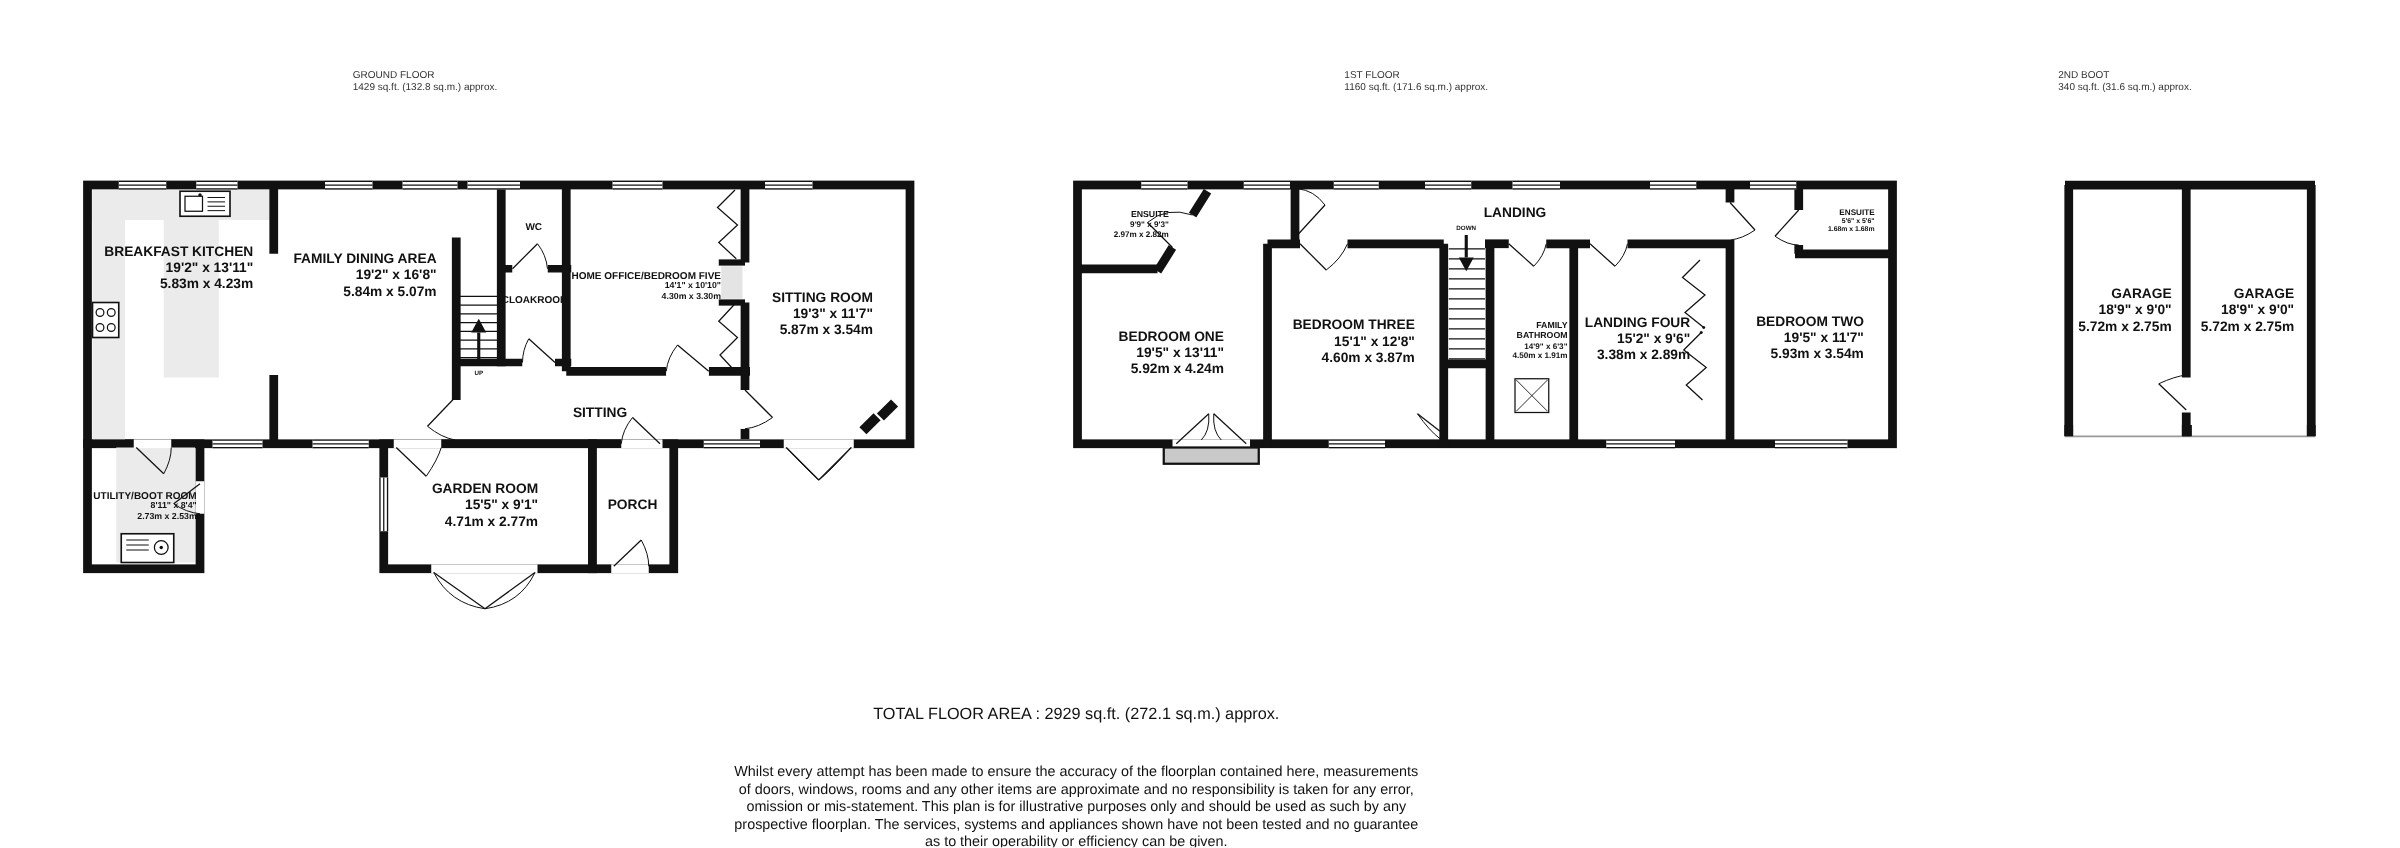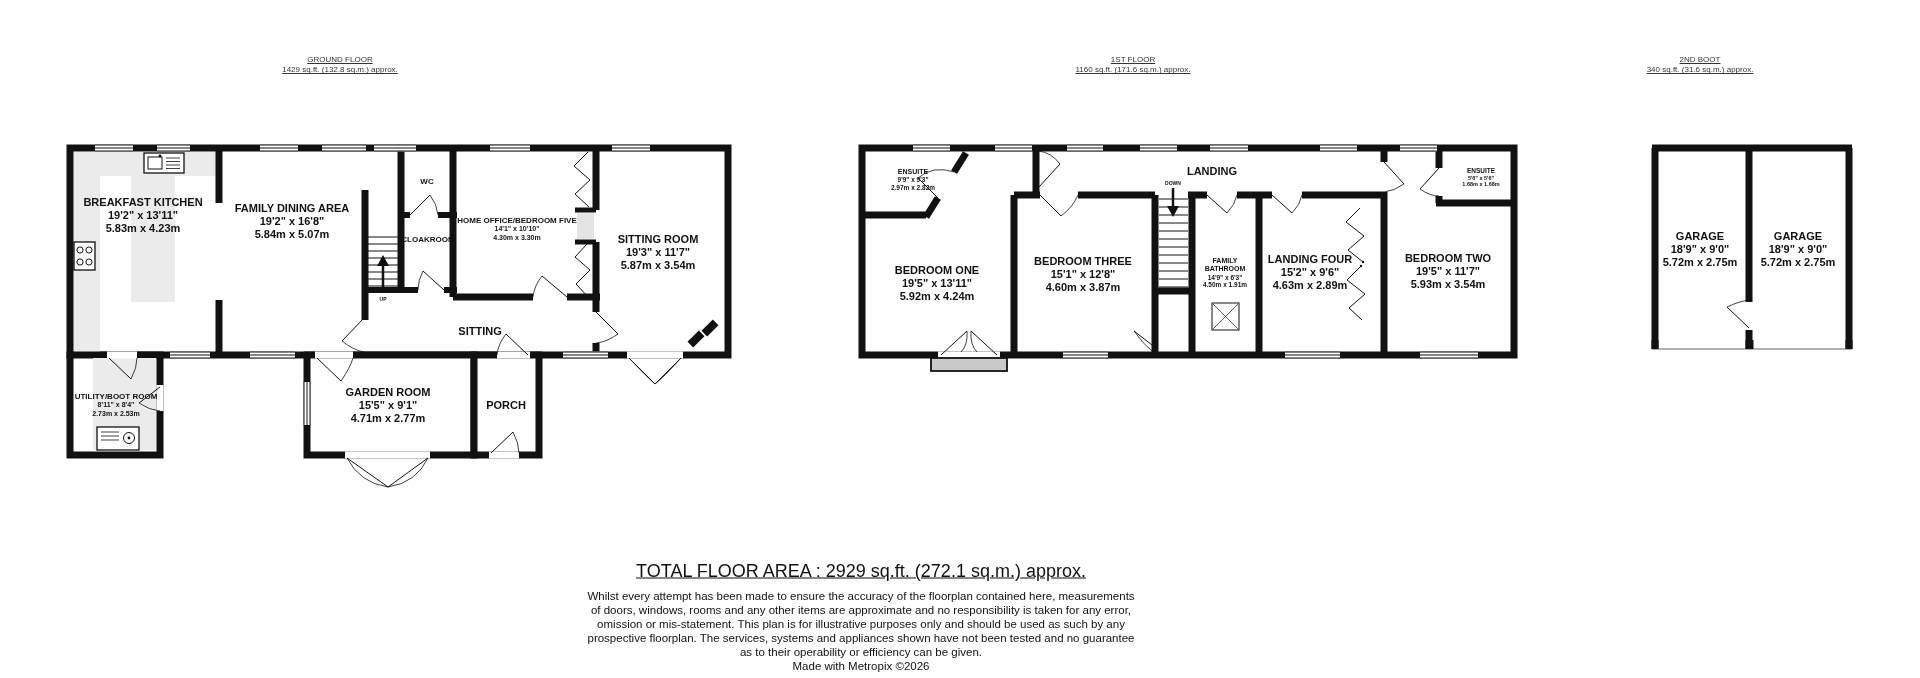--- a/index.html
+++ b/index.html
@@ -1,29 +1,29 @@
 <!DOCTYPE html>
 <html><head>
 <meta charset="utf-8">
 <style>
   html,body{margin:0;padding:0;background:#fff;}
   #stage{position:relative;width:1920px;height:678px;background:#fff;overflow:hidden;
          font-family:"Liberation Sans",sans-serif;color:#111;}
   #plan-svg{position:absolute;left:0;top:0;}
-  .lbl{position:absolute;transform:translate(-50%,-50%);text-align:center;font-weight:bold;
+  .lbl{position:absolute;transform:translate(-50%,-50%);text-align:right;font-weight:bold;
        color:#111;white-space:nowrap;line-height:1.18;}
   .s11{font-size:11px}.s8{font-size:8px}
   .s7{font-size:7px}.s6{font-size:6.5px}.s5{font-size:5px}
   .wrap{white-space:normal;}
-  .ftitle{position:absolute;transform:translate(-50%,0);text-align:center;font-size:8px;
-          color:#333;line-height:1.3;font-weight:normal;white-space:nowrap;text-decoration:underline;}
-  .footer-total{position:absolute;transform:translate(-50%,-50%);font-size:18px;
-                white-space:nowrap;color:#111;text-decoration:underline;}
+  .ftitle{position:absolute;transform:translate(-50%,0);font-size:8px;
+          color:#333;line-height:1.3;font-weight:normal;white-space:nowrap;}
+  .footer-total{position:absolute;transform:translate(-50%,-50%);font-size:13px;
+                white-space:nowrap;color:#111;}
   .disc{position:absolute;transform:translate(-50%,0);text-align:center;font-size:11.5px;
-        line-height:13.6px;color:#111;white-space:nowrap;}
+        line-height:13.6px;color:#111;white-space:nowrap;margin-top:22px;}
   
   .wall{stroke:#111;stroke-width:7;fill:none;stroke-linecap:butt;}
   .wall6{stroke:#111;stroke-width:6;fill:none;}
   .wall5{stroke:#111;stroke-width:5;fill:none;}
   .roombg{fill:#fff;stroke:#111;stroke-width:7;}
   .counter{fill:#ebebeb;stroke:none;}
   .alcove{fill:#e4e4e4;stroke:none;}
   .win rect{fill:#fff;stroke:none;}
   .win line{stroke:#111;stroke-width:1;}
   .gap{fill:#fff;stroke:none;}
@@ -478,21 +478,21 @@
     <div>DOWN</div>
   </div>
   <div class="lbl s7 " style="left:1225px;top:273px">
     <div class="wrap" style="width:58px">FAMILY BATHROOM</div>
     <div class="s6">14'9" x 6'3"</div>
     <div class="s6">4.50m x 1.91m</div>
   </div>
   <div class="lbl s11" style="left:1310px;top:272px">
     <div>LANDING FOUR</div>
     <div>15'2" x 9'6"</div>
-    <div>4.63m x 2.89m</div>
+    <div>3.38m x 2.89m</div>
   </div>
   <div class="lbl s11" style="left:1448px;top:271px">
     <div>BEDROOM TWO</div>
     <div>19'5" x 11'7"</div>
     <div>5.93m x 3.54m</div>
   </div>
   <div class="lbl s6" style="left:1481px;top:177px">
     <div>ENSUITE</div>
     <div style="font-size:5.5px">5'6" x 5'6"</div>
     <div style="font-size:5.5px">1.68m x 1.68m</div>

